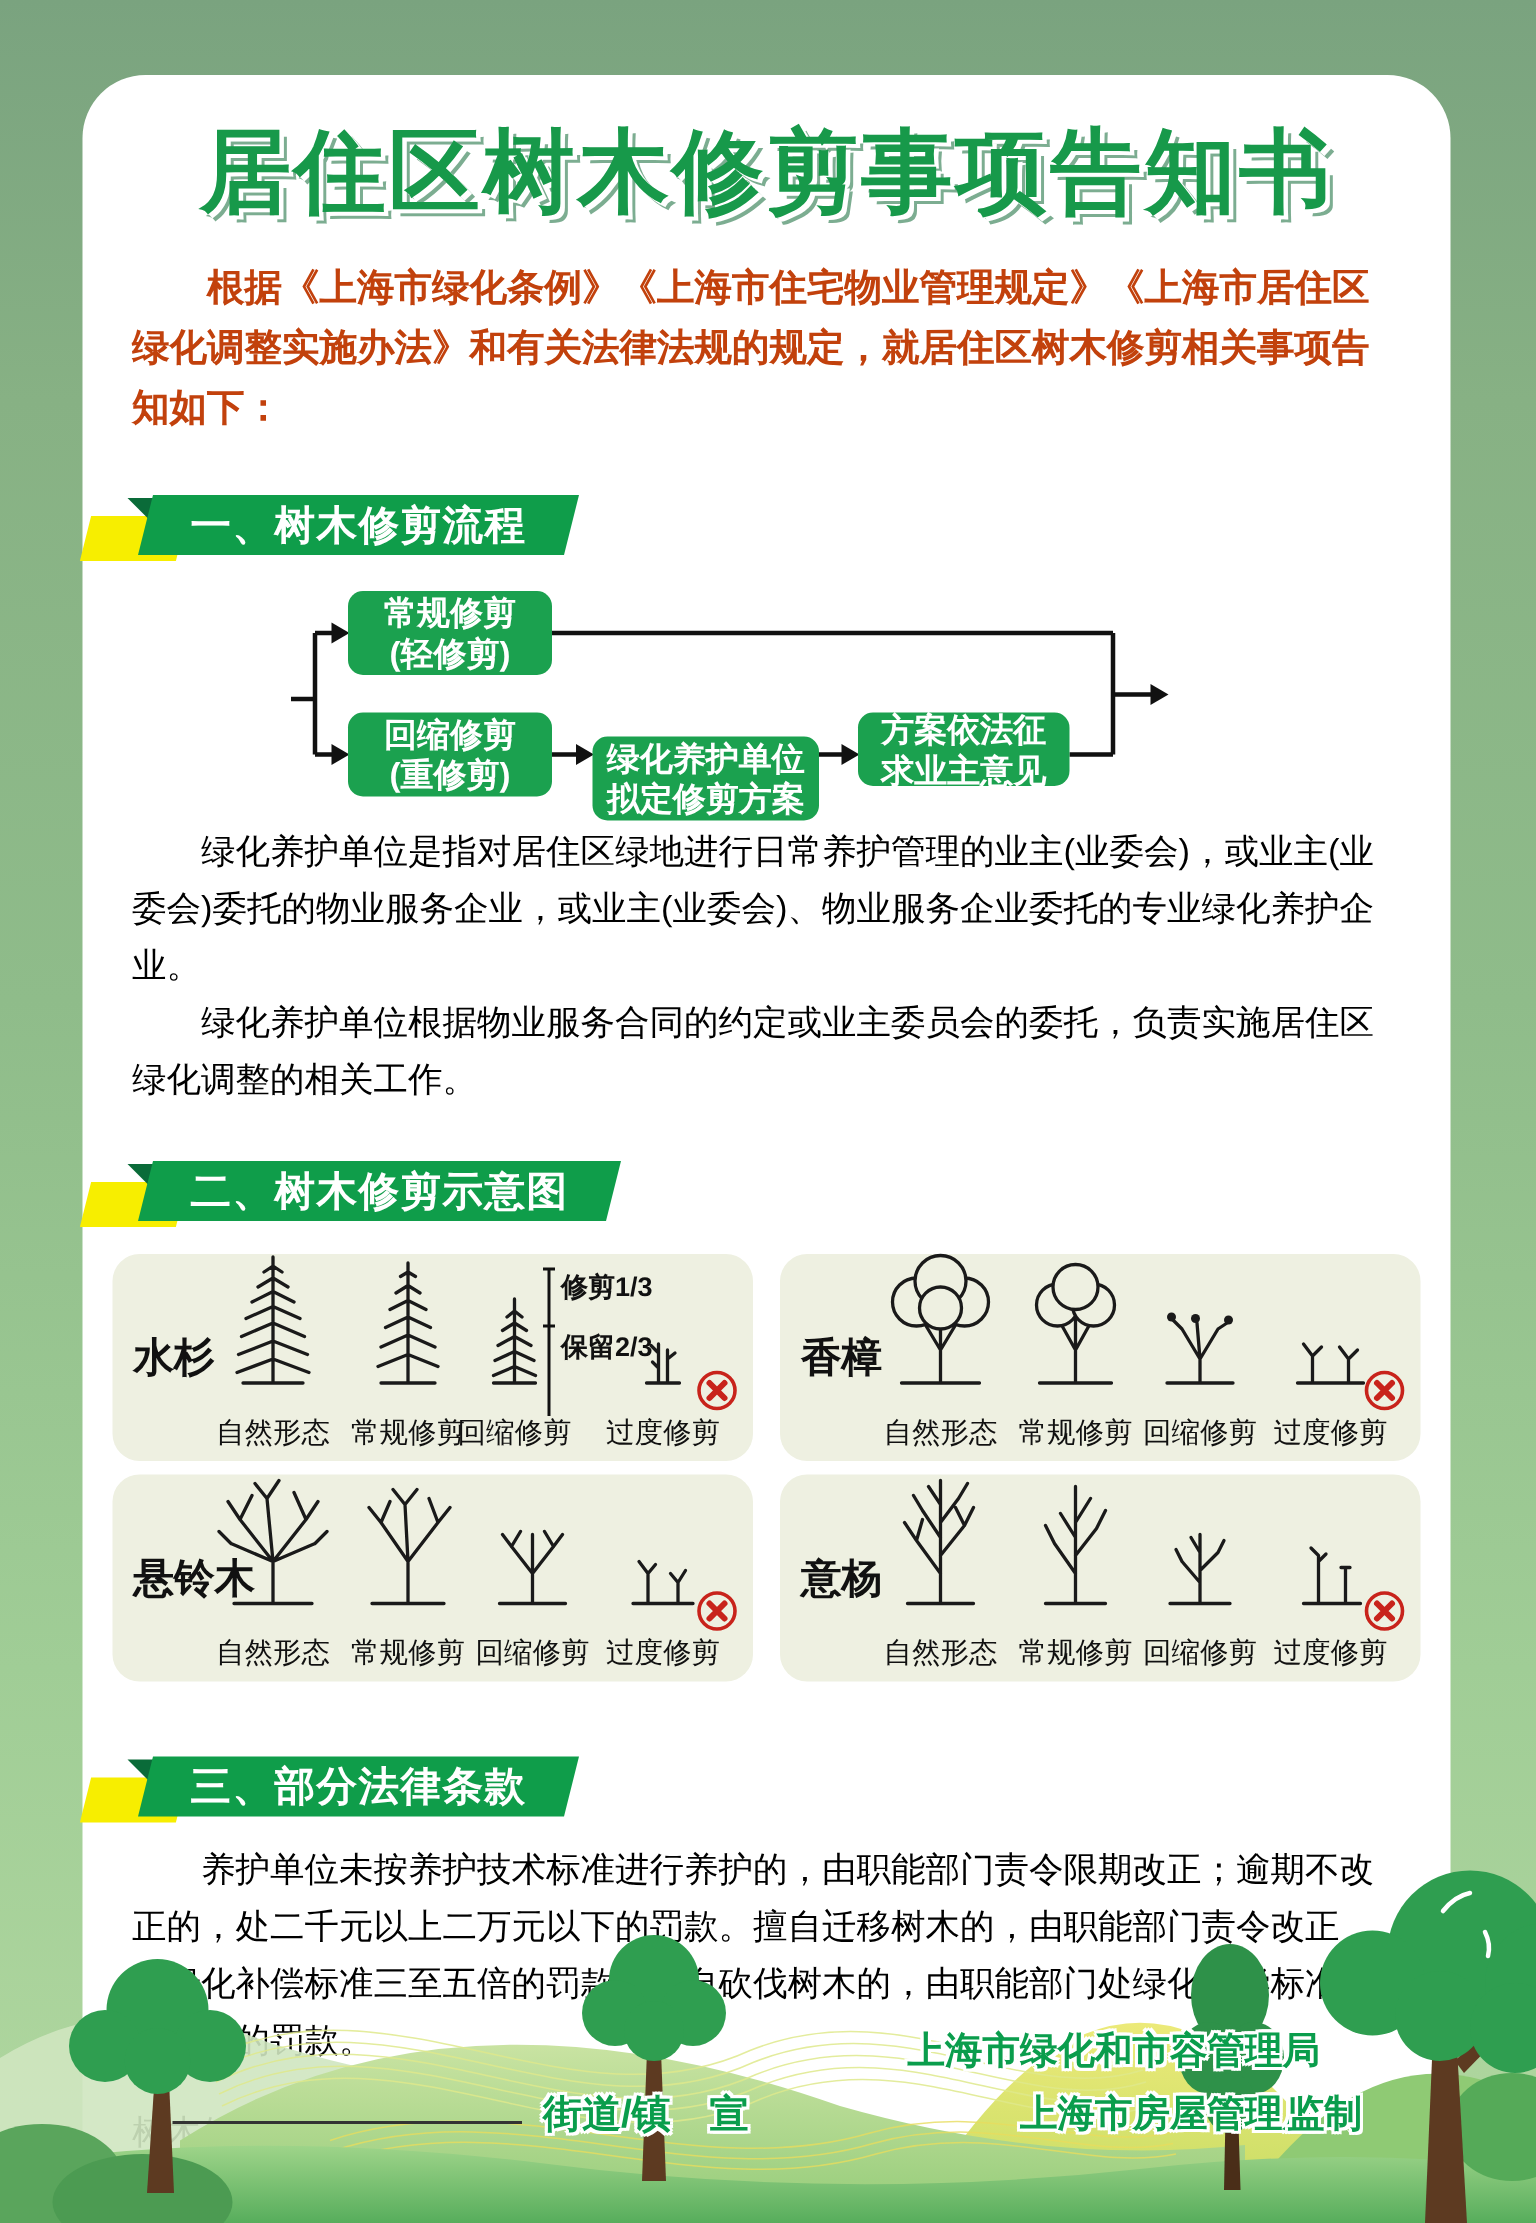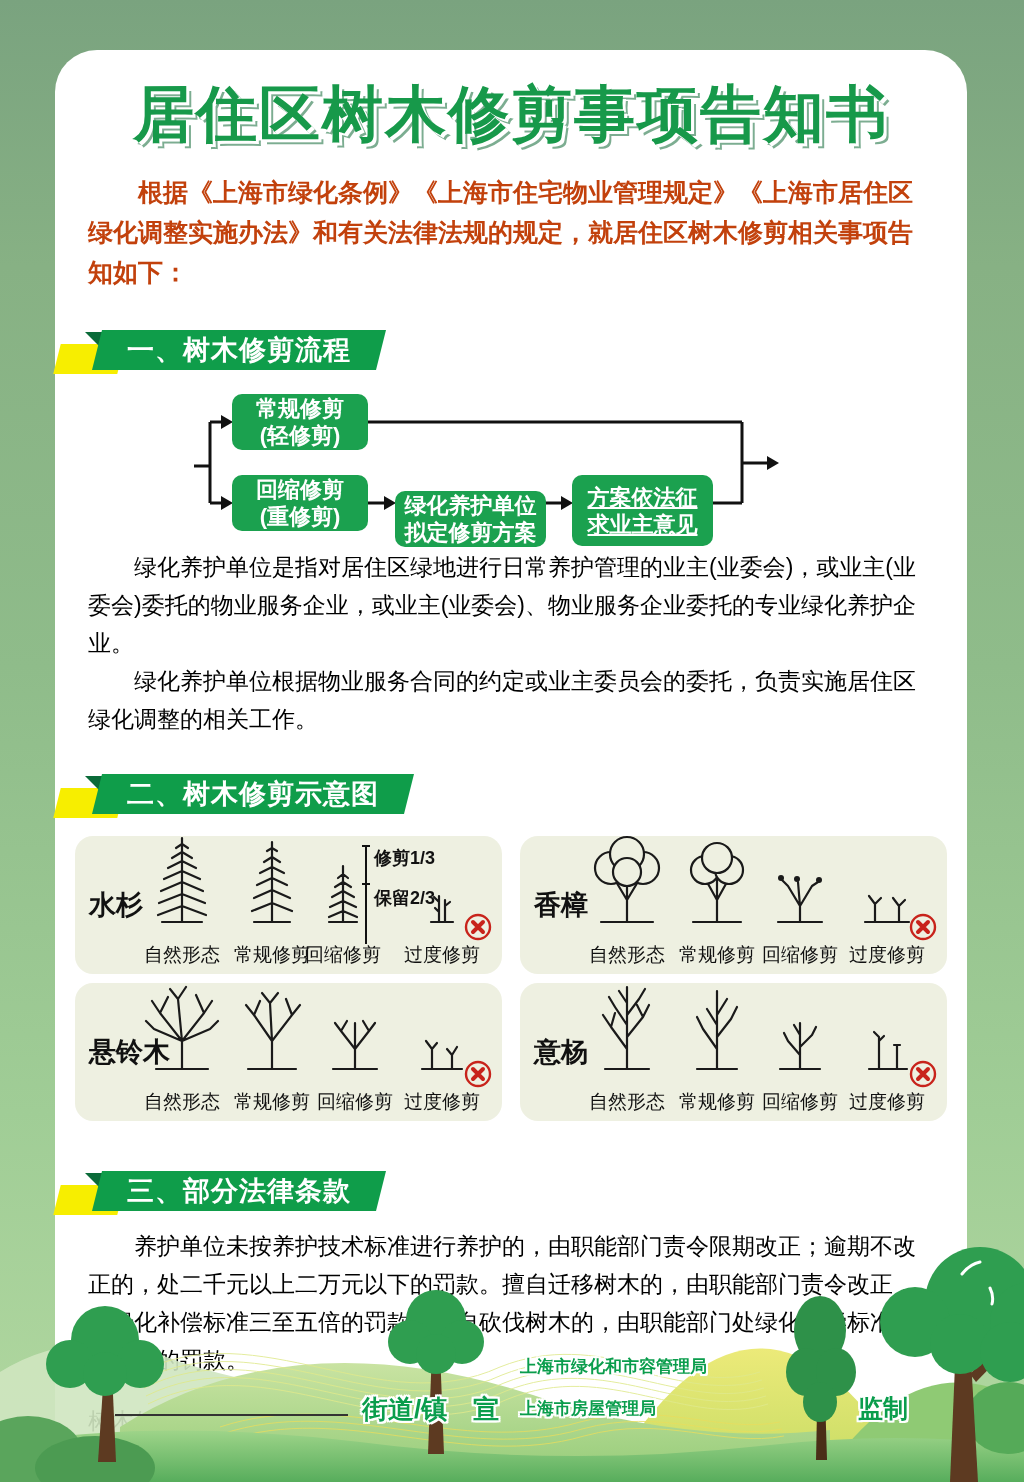--- a/index.html
+++ b/index.html
@@ -75,21 +75,21 @@
   .blank-line { display:inline-block; width:253px; border-bottom:2px solid #222; height:1.05em; vertical-align:baseline; }
   
   .landscape { position:absolute; left:0; bottom:0; z-index:5; }
   .outlined-green {
     color:#0a9d4c; font-weight:bold;
     text-shadow:-2px -2px 0 #fff,2px -2px 0 #fff,-2px 2px 0 #fff,2px 2px 0 #fff,
                 0 -2px 0 #fff,0 2px 0 #fff,-2px 0 0 #fff,2px 0 0 #fff;
   }
   .street-blank { position:absolute; left:115px; top:1414px; width:233px; border-top:2px solid #333; z-index:6; }
   .street-label { position:absolute; left:362px; top:1392px; font-size:26px; z-index:6; white-space:nowrap; }
-  .agencies { position:absolute; left:520px; top:1346px; width:360px; text-align:left; line-height:42px; font-size:17px; z-index:6; }
+  .agencies { position:absolute; left:520px; top:1346px; width:360px; text-align:right; line-height:42px; font-size:25px; z-index:6; }
   .supervise { position:absolute; left:858px; top:1392px; font-size:25px; z-index:6; white-space:nowrap; }
 </style>
 </head>
 <body>
 
 <div class="page">
   <div class="card">
 
     <h1 class="title">居住区树木修剪事项告知书</h1>
     <p class="intro">根据《上海市绿化条例》《上海市住宅物业管理规定》《上海市居住区绿化调整实施办法》和有关法律法规的规定，就居住区树木修剪相关事项告知如下：</p>
@@ -110,21 +110,21 @@
         <polygon points="296,102 296,116 308,109" fill="#111"></polygon>
         <polygon points="473,102 473,116 485,109" fill="#111"></polygon>
         <polygon points="679,62 679,76 691,69" fill="#111"></polygon>
       </svg>
       <div class="fc-box" style="left:144px;top:0;width:136px;height:56px;">常规修剪
 (轻修剪)</div>
       <div class="fc-box" style="left:144px;top:81px;width:136px;height:56px;">回缩修剪
 (重修剪)</div>
       <div class="fc-box" style="left:307px;top:81px;width:151px;height:56px;margin-top:16px;">绿化养护单位
 拟定修剪方案</div>
-      <div class="fc-box" style="left:484px;top:81px;width:141px;height:71px;text-decoration:underline;">方案依法征
+      <div class="fc-box" style="left:484px;top:81px;width:141px;height:49px;">方案依法征
 求业主意见</div>
     </div>
 
     <p class="body-text notes">绿化养护单位是指对居住区绿地进行日常养护管理的业主(业委会)，或业主(业委会)委托的物业服务企业，或业主(业委会)、物业服务企业委托的专业绿化养护企业。</p>
     <p class="body-text">绿化养护单位根据物业服务合同的约定或业主委员会的委托，负责实施居住区绿化调整的相关工作。</p>
 
     <div class="sec-header" style="margin-top:36px;">
       <div class="hdr-yellow"></div>
       <div class="hdr-fold"></div>
       <div class="hdr-banner">

